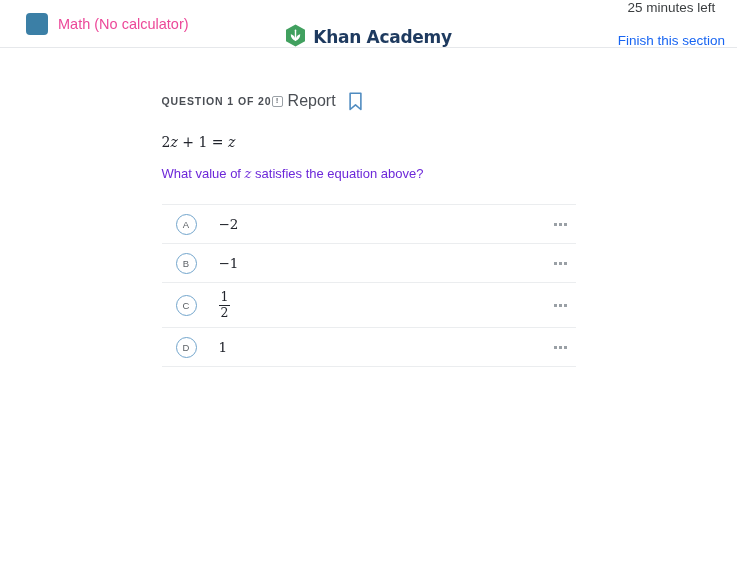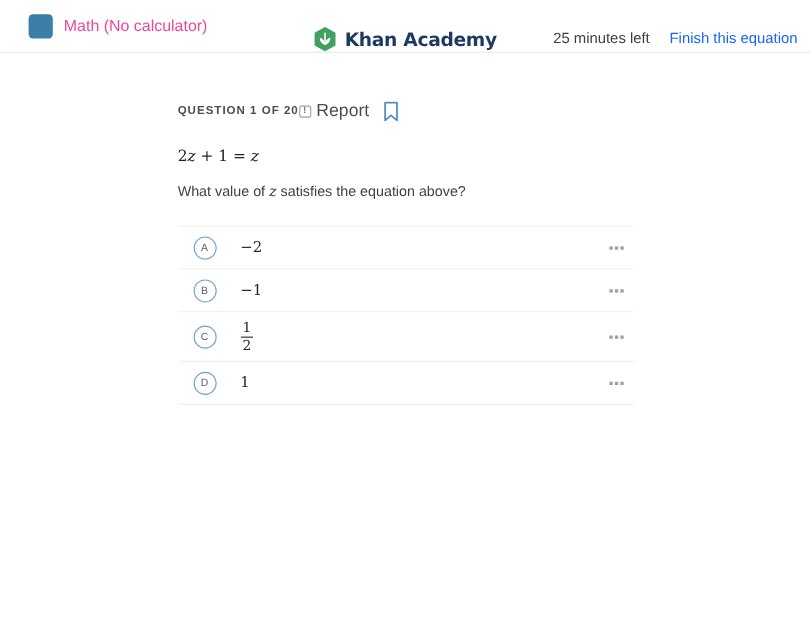--- a/index.html
+++ b/index.html
@@ -86,25 +86,26 @@
     font-size: 17px;
     font-weight: bold;
     color: #1e3a5f;
     letter-spacing: -0.3px;
     white-space: nowrap;
   }
 
   .header-right {
     position: absolute;
     right: 12px;
-    top: 11px;
+    top: 0;
     height: 47px;
     display: flex;
     align-items: center;
     gap: 18px;
+    flex-direction: column;
   }
   .time-left {
     font-size: 13.5px;
     color: #3b3e40;
     white-space: nowrap;
   }
   .finish-link {
     font-size: 13.5px;
     color: #1865f2;
     white-space: nowrap;
@@ -177,21 +178,21 @@
     display: flex;
     align-items: center;
   }
   .equation .mvar {
     font-style: italic;
   }
 
   .prompt {
     margin-top: 14px;
     font-size: 13px;
-    color: #404040;
+    color: #6d28d9;
     line-height: 1.4;
   }
   .prompt .mvar {
     font-family: "DejaVu Serif", serif;
     font-style: italic;
     font-size: 13px;
   }
 
   
   .choices {
@@ -287,21 +288,21 @@
       <path d="M21 1 L40 11.5 L40 34.5 L21 45 L2 34.5 L2 11.5 Z" fill="#41a05f"></path>
       <path d="M21 33.5 C21 26 16.5 21.5 11.5 20.5 C11.5 27.5 15.5 32 21 33.5 Z" fill="#ffffff"></path>
       <path d="M21 33.5 C21 26 25.5 21.5 30.5 20.5 C30.5 27.5 26.5 32 21 33.5 Z" fill="#ffffff"></path>
       <rect x="19.6" y="11" width="2.8" height="23" rx="1.3" fill="#ffffff"></rect>
     </svg>
     <div class="ka-wordmark">Khan Academy</div>
   </div>
 
   <div class="header-right">
     <div class="time-left">25 minutes left</div>
-    <a class="finish-link">Finish this equation</a>
+    <a class="finish-link">Finish this section</a>
   </div>
 
 </div>
 
 <div class="content">
 
   <div class="q-meta-row">
     <div class="q-counter">QUESTION 1 OF 20</div>
     <div class="q-meta-actions">
       <div class="report-btn">

